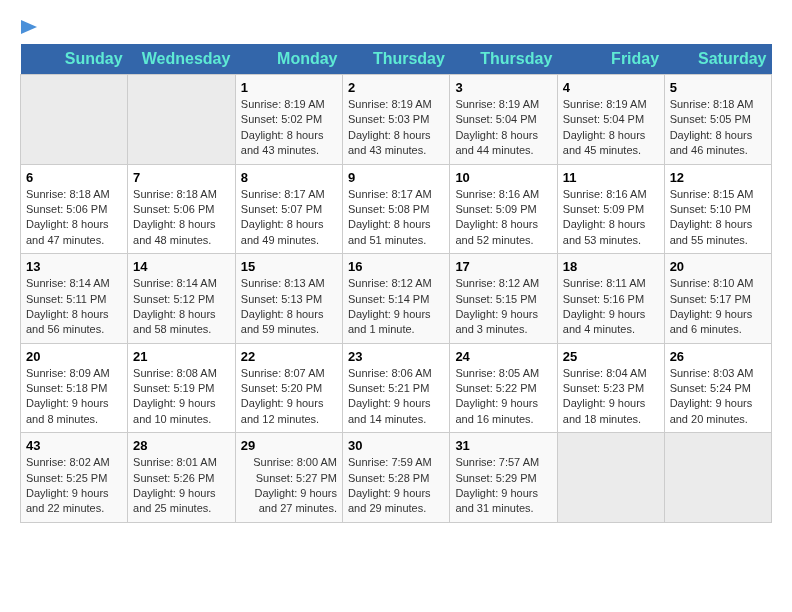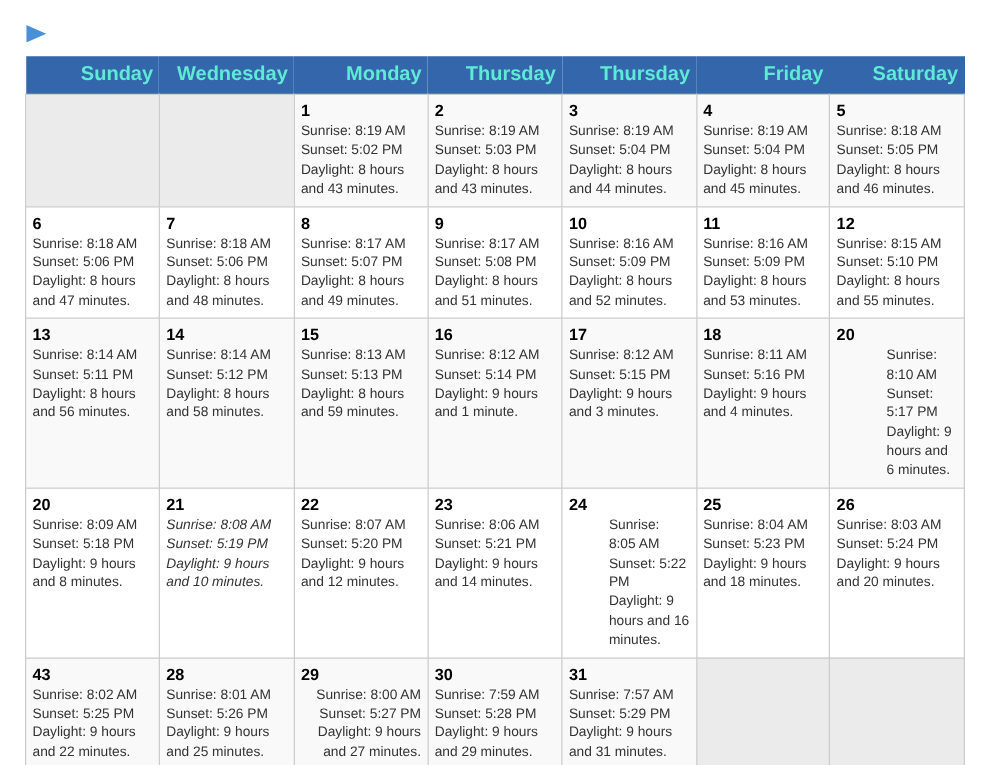--- a/index.html
+++ b/index.html
@@ -220,53 +220,53 @@
 Daylight: 9 hours and 3 minutes.</div>
         </td>
         <td>
           <span class="day-num">18</span>
           <div class="day-info" style="white-space: pre-line;">Sunrise: 8:11 AM
 Sunset: 5:16 PM
 Daylight: 9 hours and 4 minutes.</div>
         </td>
         <td>
           <span class="day-num">20</span>
-          <div class="day-info" style="white-space: pre-line; margin-left: 40px;">Sunrise: 8:10 AM
+          <div class="day-info" style="white-space: pre-line;">Sunrise: 8:10 AM
 Sunset: 5:17 PM
 Daylight: 9 hours and 6 minutes.</div>
         </td>
       </tr>
       <tr>
         <td>
           <span class="day-num">20</span>
           <div class="day-info" style="white-space: pre-line;">Sunrise: 8:09 AM
 Sunset: 5:18 PM
 Daylight: 9 hours and 8 minutes.</div>
         </td>
         <td>
           <span class="day-num">21</span>
-          <div class="day-info" style="white-space: pre-line; font-style: italic;">Sunrise: 8:08 AM
+          <div class="day-info" style="white-space: pre-line;">Sunrise: 8:08 AM
 Sunset: 5:19 PM
 Daylight: 9 hours and 10 minutes.</div>
         </td>
         <td>
           <span class="day-num">22</span>
           <div class="day-info" style="white-space: pre-line;">Sunrise: 8:07 AM
 Sunset: 5:20 PM
 Daylight: 9 hours and 12 minutes.</div>
         </td>
         <td>
           <span class="day-num">23</span>
           <div class="day-info" style="white-space: pre-line;">Sunrise: 8:06 AM
 Sunset: 5:21 PM
 Daylight: 9 hours and 14 minutes.</div>
         </td>
         <td>
           <span class="day-num">24</span>
-          <div class="day-info" style="white-space: pre-line; margin-left: 32px;">Sunrise: 8:05 AM
+          <div class="day-info" style="white-space: pre-line;">Sunrise: 8:05 AM
 Sunset: 5:22 PM
 Daylight: 9 hours and 16 minutes.</div>
         </td>
         <td>
           <span class="day-num">25</span>
           <div class="day-info" style="white-space: pre-line;">Sunrise: 8:04 AM
 Sunset: 5:23 PM
 Daylight: 9 hours and 18 minutes.</div>
         </td>
         <td>

